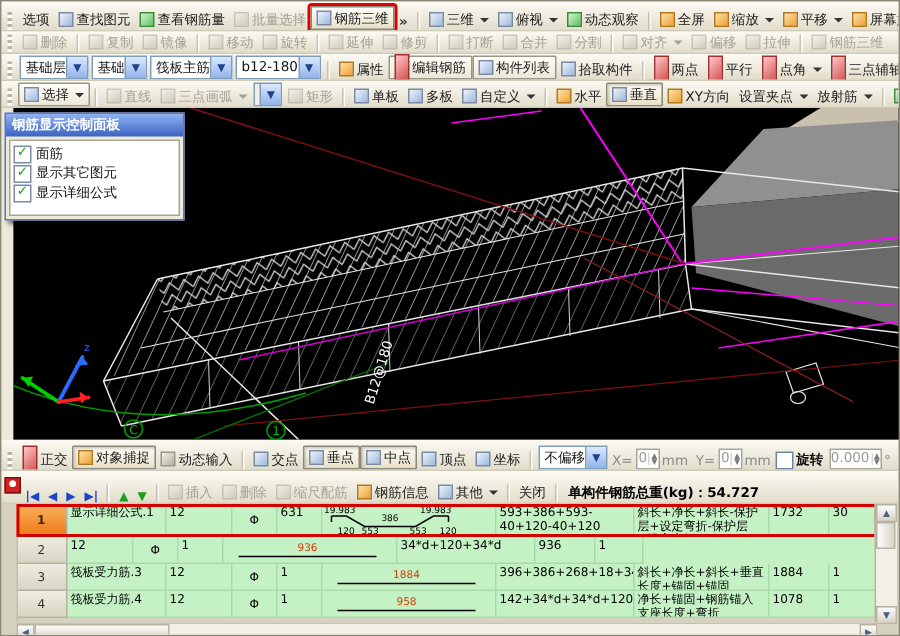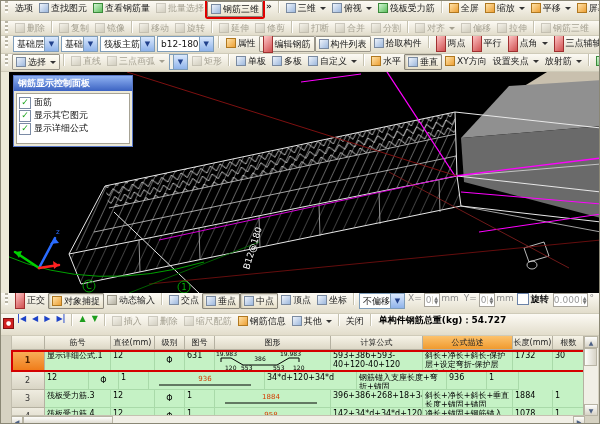--- a/index.html
+++ b/index.html
@@ -1,18 +1,18 @@
 <!DOCTYPE html>
 <html><head>
 <meta charset="utf-8">
 <style>
   html,body{margin:0;padding:0}
   #app{width:600px;height:424px;position:relative;overflow:hidden;background:#ece9d8;
        font-family:"DejaVu Sans",sans-serif;border:1px solid #8a8775;box-sizing:border-box;font-size:9px;color:#111}
-  .tb{display:flex;align-items:flex-start;background:linear-gradient(#fcfaf4,#e2ddcb);
+  .tb{display:flex;align-items:flex-end;background:linear-gradient(#fcfaf4,#e2ddcb);
       border-bottom:1px solid #cfcbb9;padding:0 2px;white-space:nowrap;overflow:hidden}
   #tb1{height:19px}#tb2{height:14px}#tb3{height:17px}#tb4{height:17px}
   #snapbar{height:20px}#gridbar{height:21px;position:relative;padding-left:13px}
   .tbtn{display:inline-flex;align-items:center;gap:2px;padding:0 3px;height:14px;color:#1a1a1a}
   .btn3d{border:1px solid #9a968a;background:linear-gradient(#fffef8,#ece7d6);border-radius:1px}
   .on{border:1px solid #8a867a;background:linear-gradient(#fffef8,#e7e0c9);
       box-shadow:inset 1px 1px 2px rgba(110,100,70,.35);border-radius:1px}
   .hl{box-shadow:0 0 0 2px #e00000}
   .dis{color:#a5a192}.dis .ic{opacity:.45}
   .ic{width:10px;height:10px;display:inline-block;box-sizing:border-box;border:1px solid #7a8aa0;
@@ -28,34 +28,34 @@
         background:repeating-linear-gradient(to bottom,#b9b5a5 0 2px,#fdfcf7 2px 4px)}
   .ovf{color:#333;padding:0 3px;font-weight:bold}
   .combo{display:inline-flex;align-items:center;height:16px;background:#fff;border:1px solid #7f9db9;
          padding-left:3px;box-sizing:border-box;margin:0 1px}
   .combo .arr{margin-left:auto;width:13px;height:14px;background:linear-gradient(#dbe9fd,#8fb3ea);
          border-left:1px solid #7f9db9;color:#21418c;font-size:7px;display:flex;align-items:center;justify-content:center}
   .combo.dis{background:#f2f0e8;color:#a5a192}
   
   #viewport{position:relative;height:221px;background:#ece9d8}
   #scene{position:absolute;left:8px;top:0;width:592px;height:221px;display:block;background:#000}
-  #panel{position:absolute;left:12px;top:3px;width:118px;border:1px solid #5a78c8;background:#ece9d8;
+  #panel{position:absolute;left:2px;top:3px;width:118px;border:1px solid #5a78c8;background:#ece9d8;
          box-shadow:2px 2px 3px rgba(0,0,0,.55)}
   #panel .ttl{height:13px;background:linear-gradient(#8fb2f2,#3c63c2);color:#fff;font-weight:bold;
          padding:1px 4px;font-size:9px}
   #panel .bd{margin:2px;background:#fff;border:1px solid #a7a395;padding:2px 2px 8px}
   .chk{display:flex;align-items:center;gap:3px;height:13px}
   .box{width:10px;height:10px;border:1px solid #7b8ba5;background:#fff;color:#1ca51c;font-size:9px;
        line-height:9px;text-align:center;font-weight:bold;flex:none}
   
   .spinlab{color:#8a8a8a;margin:0 2px}
   .spin{display:inline-flex;align-items:center;border:1px solid #a8a49a;background:#fff;height:14px;width:40px;box-sizing:border-box}
   .spin .val{flex:1;text-align:right;color:#9a9a9a;padding-right:1px}
   .ud{display:flex;flex-direction:column;font-size:5px;line-height:4px;color:#7a7a7a;padding:0 1px;border-left:1px solid #d8d4c8}
-  .unit{color:#8a8a8a;margin:0 3px 12px 1px}
+  .unit{color:#8a8a8a;margin:0 3px 0 1px}
   .cb{width:10px;height:10px;border:1px solid #6a82a8;background:#fff;margin-right:2px;flex:none}
   
   .nav{color:#1e43c8;font-size:8px;padding:0 3px;font-weight:bold}
   .nav.grn{color:#1e9e1e}
   #dockicon{position:absolute;left:2px;top:4px;width:9px;height:9px;background:#d02020;border:1px solid #801010;
        color:#fff;font-size:6px;line-height:8px;text-align:center}
   
   #grid{position:relative;height:91px;background:#d6d2c2;overflow:hidden}
   #leftstrip{position:absolute;left:0;top:0;width:10px;height:91px;background:#d6d2c2;border-right:1px solid #c2beae}
   .gridinner{margin-left:10px;width:574px}
@@ -119,21 +119,21 @@
         <span>三维</span>
         <span class="caret"></span>
       </span>
     <span class="tbtn">
         <span class="ic"></span>
         <span>俯视</span>
         <span class="caret"></span>
       </span>
     <span class="tbtn">
         <span class="ic gr"></span>
-        <span>筏板受力筋</span>
+        <span>动态观察</span>
       </span>
     <span class="sp"></span>
     <span class="tbtn">
         <span class="ic o"></span>
         <span>全屏</span>
       </span>
     <span class="tbtn">
         <span class="ic o"></span>
         <span>缩放</span>
         <span class="caret"></span>
@@ -547,32 +547,20 @@
     <span class="tbtn">
         <span>关闭</span>
       </span>
     <span class="sp"></span>
     <span class="total">单构件钢筋总重(kg)：54.727</span>
   </div>
 
   <div id="grid">
     <div id="leftstrip"></div>
     <div class="gridinner">
-      <div class="thead">
-        <div class="th c0"></div>
-        <div class="th c1">筋号</div>
-        <div class="th c2">直径(mm)</div>
-        <div class="th c3">级别</div>
-        <div class="th c4">图号</div>
-        <div class="th c5">图形</div>
-        <div class="th c6">计算公式</div>
-        <div class="th orange c7">公式描述</div>
-        <div class="th c8">长度(mm)</div>
-        <div class="th c9">根数</div>
-      </div>
 
       <div class="trow r1 sel">
         <div class="numcell orange c0">1</div>
         <div class="td c1">显示详细公式.1</div>
         <div class="td c2">12</div>
         <div class="td c3 ctr">Φ</div>
         <div class="td c4">631</div>
         <div class="td c5" style="padding:0">
           <svg width="112" height="20" viewBox="0 0 112 20">
             <polyline points="6,8 16,8 28,15 62,15 74,8 84,8" fill="none" stroke="#000" stroke-width="1"></polyline>
@@ -598,21 +586,20 @@
         <div class="td c2">12</div>
         <div class="td c3 ctr">Φ</div>
         <div class="td c4">1</div>
         <div class="td c5" style="padding:0">
           <svg width="112" height="16" viewBox="0 0 112 16">
             <line x1="10" y1="13" x2="102" y2="13" stroke="#000" stroke-width="1"></line>
             <text x="56" y="9" font-size="7" fill="#d43c00" text-anchor="middle">936</text>
           </svg>
         </div>
         <div class="td c6">34*d+120+34*d</div>
-        <div class="td c7">钢筋锚入支座长度+弯折+锚固</div>
         <div class="td c8">936</div>
         <div class="td c9">1</div>
       </div>
 
       <div class="trow r">
         <div class="numcell c0">3</div>
         <div class="td c1">筏板受力筋.3</div>
         <div class="td c2">12</div>
         <div class="td c3 ctr">Φ</div>
         <div class="td c4">1</div>

